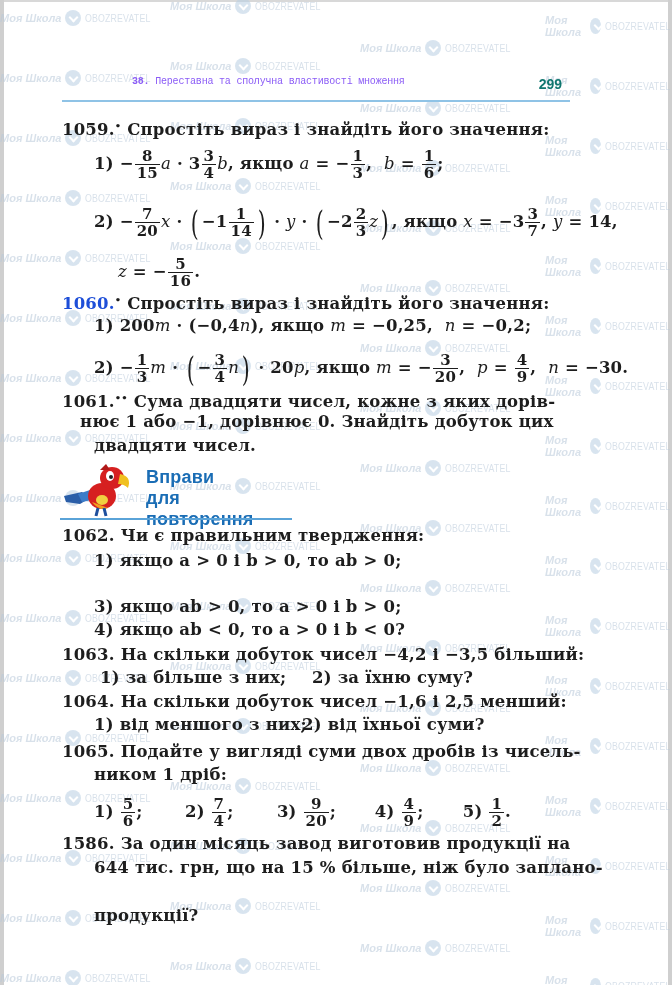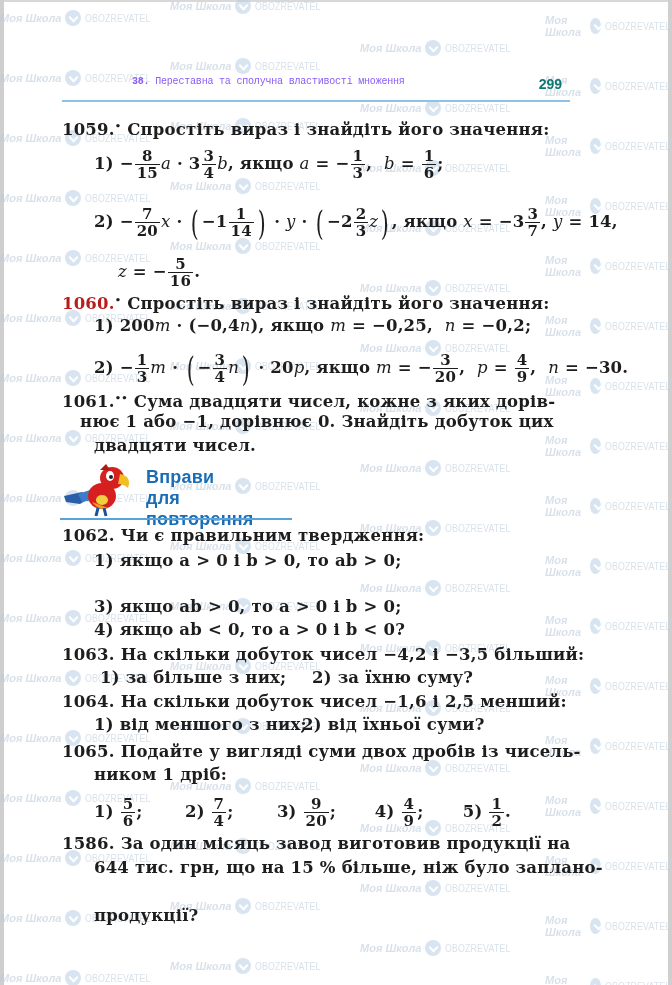--- a/index.html
+++ b/index.html
@@ -23,21 +23,21 @@
   
   .header { position: absolute; left: 62px; top: 76px; width: 508px; height: 22px; z-index: 2; }
   .header .chapter-title { position: absolute; left: 70px; top: 0; font-family: Liberation Mono, monospace; font-size: 10px; color: #8b5cf6; letter-spacing: -0.2px; }
   .header .chapter-title b { font-weight: bold; }
   .header .page-num { position: absolute; right: 8px; top: 0; font-family: "Liberation Sans", sans-serif; font-weight: bold; font-size: 14px; color: #0f766e; }
   .header-rule { position: absolute; left: 62px; top: 100px; width: 508px; height: 2px; background: #8fc3e6; z-index: 2; }
 
   .content { position: absolute; left: 0; top: 0; width: 612px; height: 985px; z-index: 2; }
   .line { position: absolute; font-size: 16.5px; font-weight: bold; white-space: nowrap; line-height: 20px; letter-spacing: 0.2px; }
   .num { font-weight: bold; }
-  .num-green { color: #b91c1c; }
+  .num-green { color: #1d4ed8; }
   .mark { font-size: 10px; vertical-align: 6px; }
   i.v { font-style: italic; font-weight: normal; }
 
   .frac { display: inline-flex; flex-direction: column; align-items: center; vertical-align: middle; line-height: 16px; margin: 0 1px; font-weight: bold; }
   .frac .n { padding: 0 2px; font-size: 15px; }
   .frac .d { padding: 0 2px; font-size: 15px; border-top: 1.5px solid #1d1d1d; }
   .bigparen { font-size: 34px; font-weight: normal; vertical-align: middle; line-height: 20px; display: inline-block; transform: scaleX(0.6); }
 
   
   .banner { position: absolute; left: 60px; top: 462px; width: 232px; height: 60px; z-index: 2; }

